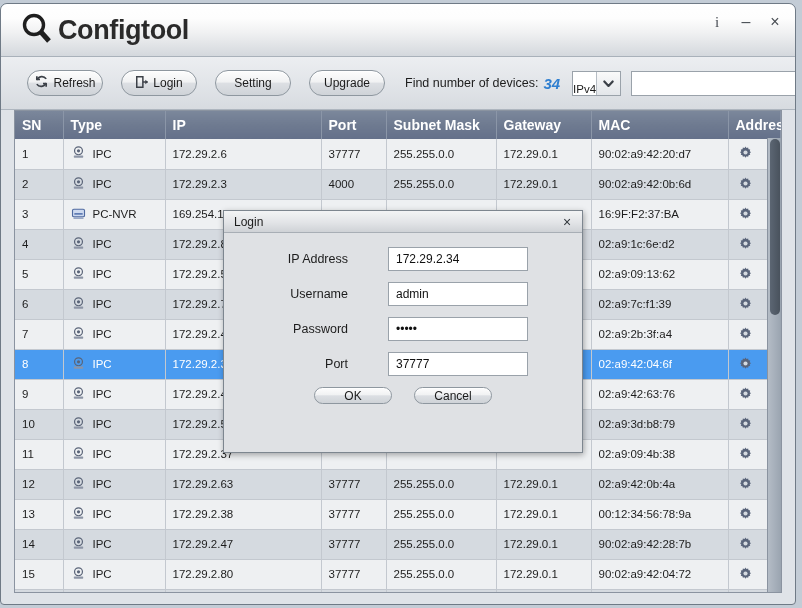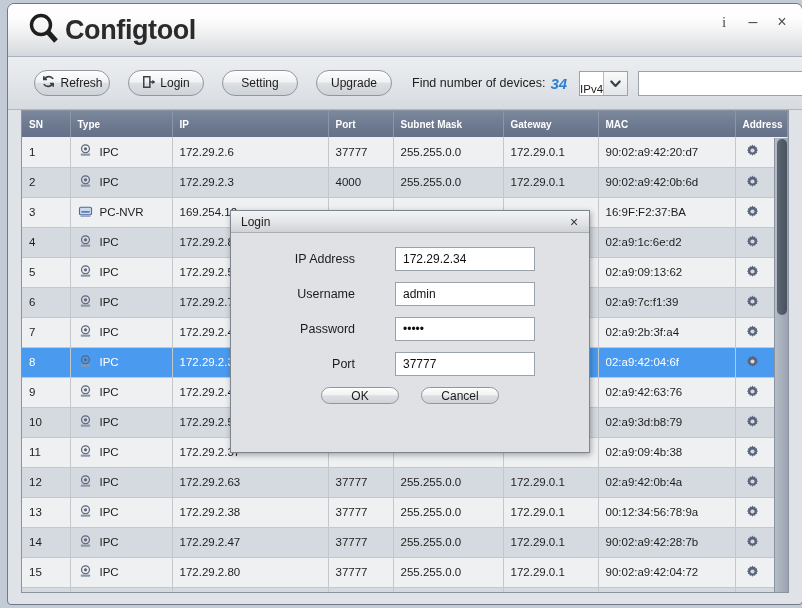--- a/index.html
+++ b/index.html
@@ -12,21 +12,21 @@
     position: relative;
     width: 802px;
     height: 608px;
     overflow: hidden;
     background: #c3ccd6;
   }
 
   
   .window {
     position: absolute;
-    left: 7px; top: 3px;
+    left: 0; top: 3px;
     width: 796px;
     height: 602px;
     border: 1px solid #6f7a86;
     border-radius: 7px 7px 4px 4px;
     background: #dfe3e8;
     box-sizing: border-box;
     overflow: hidden;
   }
 
   
@@ -166,21 +166,21 @@
     overflow: hidden;
   }
   table.grid {
     border-collapse: collapse;
     width: 100%;
     table-layout: fixed;
   }
   table.grid th {
     background: linear-gradient(to bottom, #7b879b 0%, #6e7a90 50%, #64708a 100%);
     color: #ffffff;
-    font-size: 10px;
+    font-size: 14px;
     font-weight: bold;
     text-align: left;
     padding: 6px 7px;
     height: 26px;
     box-sizing: border-box;
     border-right: 1px solid #8b96a8;
     white-space: nowrap;
   }
   table.grid td {
     font-size: 11.5px;

